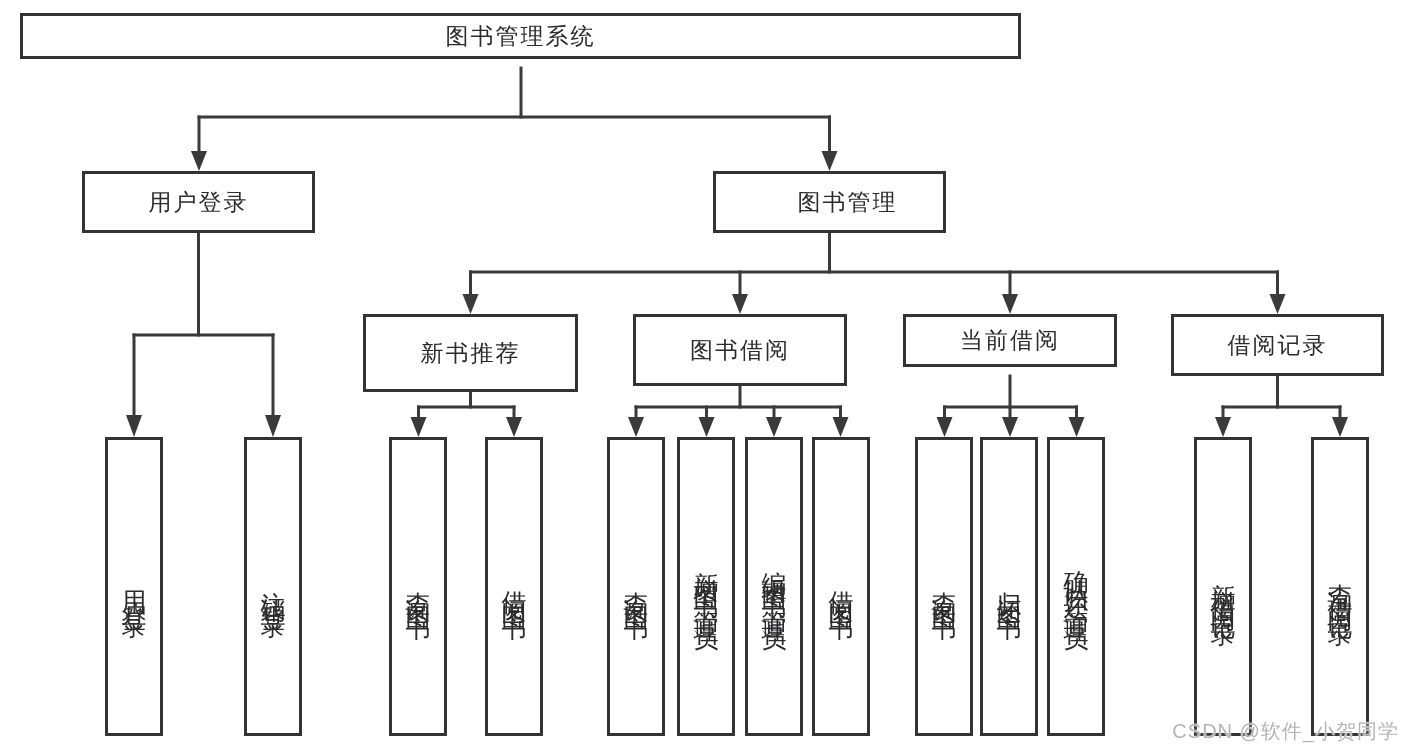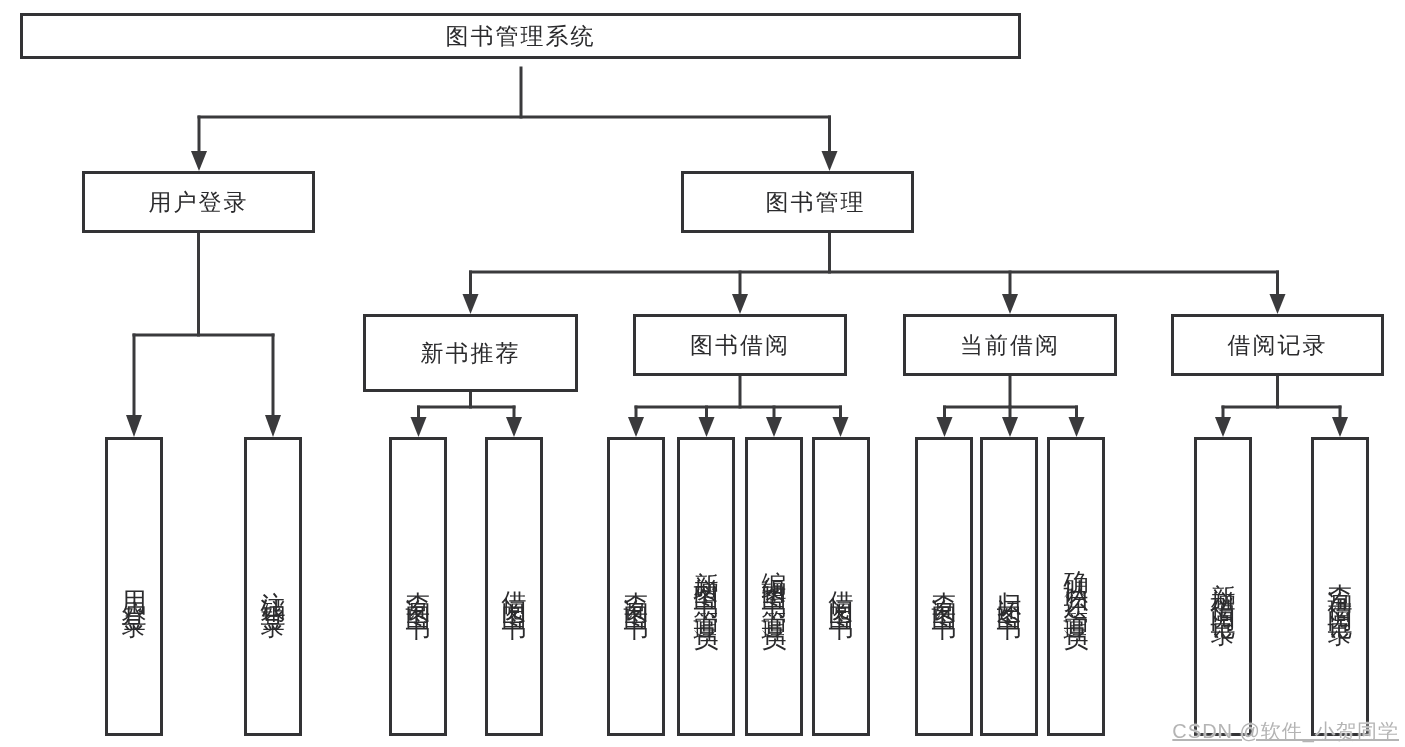--- a/index.html
+++ b/index.html
@@ -46,21 +46,20 @@
     line-height:1;
   }
   .watermark{
     position:absolute;
     right:6px;bottom:2px;
     font-size:20px;
     color:var(--watermark-color);
     text-shadow:0 0 2px #ffffff,0 0 1px #ffffff;
     letter-spacing:1px;
     white-space:nowrap;
-    text-decoration:underline;
   }
 </style>
 </head>
 <body>
 
 <div id="canvas">
 
   <svg id="connectors" viewBox="0 0 1405 747" xmlns="http://www.w3.org/2000/svg">
 
     <g>
@@ -137,31 +136,31 @@
     </g>
   </svg>
 
   <div class="hbox" style="left:20px;top:13px;width:1001px;height:46px;">
     <span>图书管理系统</span>
   </div>
 
   <div class="hbox" style="left:82px;top:171px;width:233px;height:62px;">
     <span>用户登录</span>
   </div>
-  <div class="hbox" style="left:681px;top:171px;width:233px;height:62px;padding-left:36px;">
+  <div class="hbox" style="left:713px;top:171px;width:233px;height:62px;padding-left:36px;">
     <span>图书管理</span>
   </div>
 
   <div class="hbox" style="left:363px;top:314px;width:215px;height:78px;">
     <span>新书推荐</span>
   </div>
-  <div class="hbox" style="left:633px;top:314px;width:214px;height:62px;">
+  <div class="hbox" style="left:633px;top:314px;width:214px;height:72px;">
     <span>图书借阅</span>
   </div>
-  <div class="hbox" style="left:903px;top:314px;width:214px;height:62px;">
+  <div class="hbox" style="left:903px;top:314px;width:214px;height:53px;">
     <span>当前借阅</span>
   </div>
   <div class="hbox" style="left:1171px;top:314px;width:213px;height:62px;">
     <span>借阅记录</span>
   </div>
 
   <div class="vbox" style="left:105px;">
     <span class="vlabel">用户登录</span>
   </div>
   <div class="vbox" style="left:244px;">

